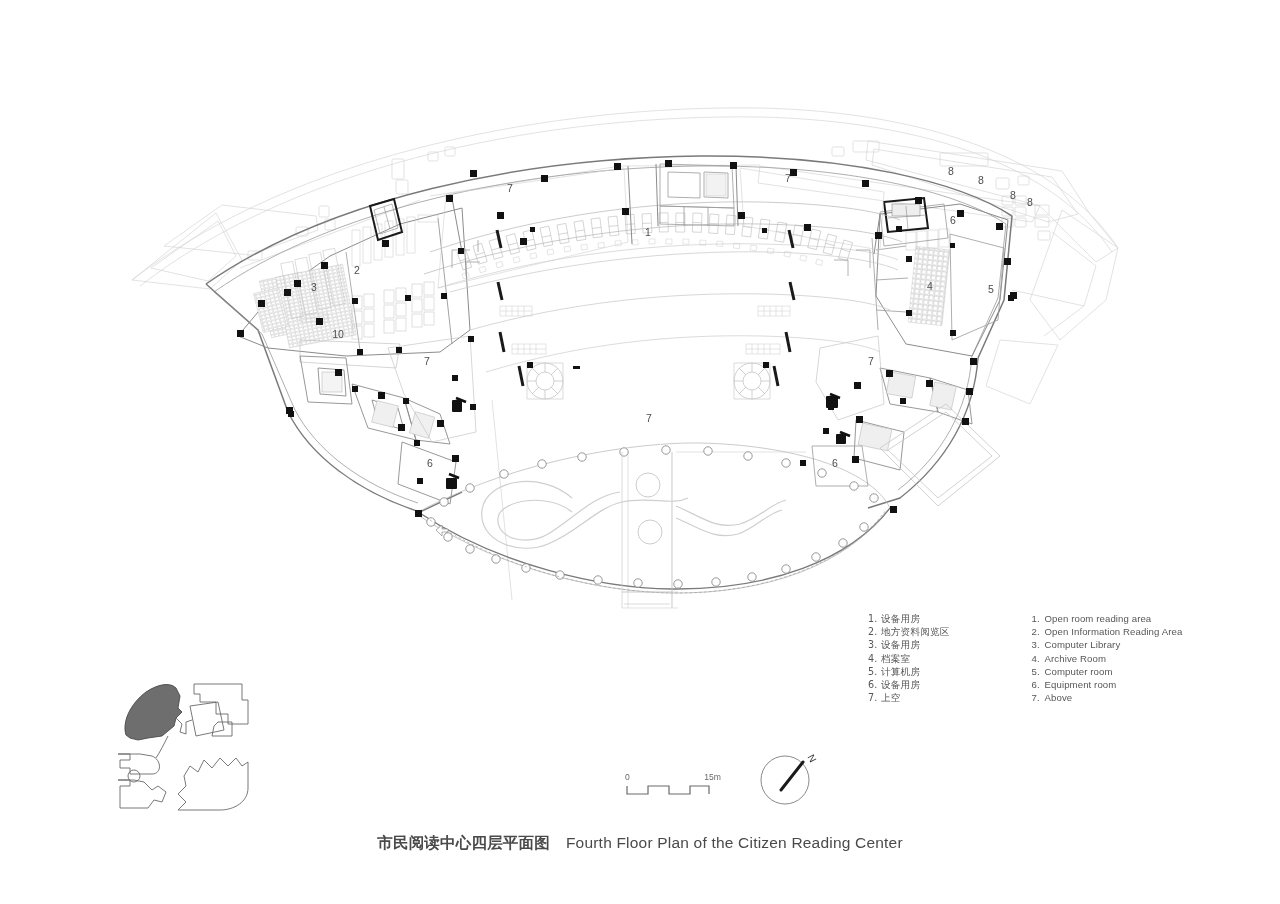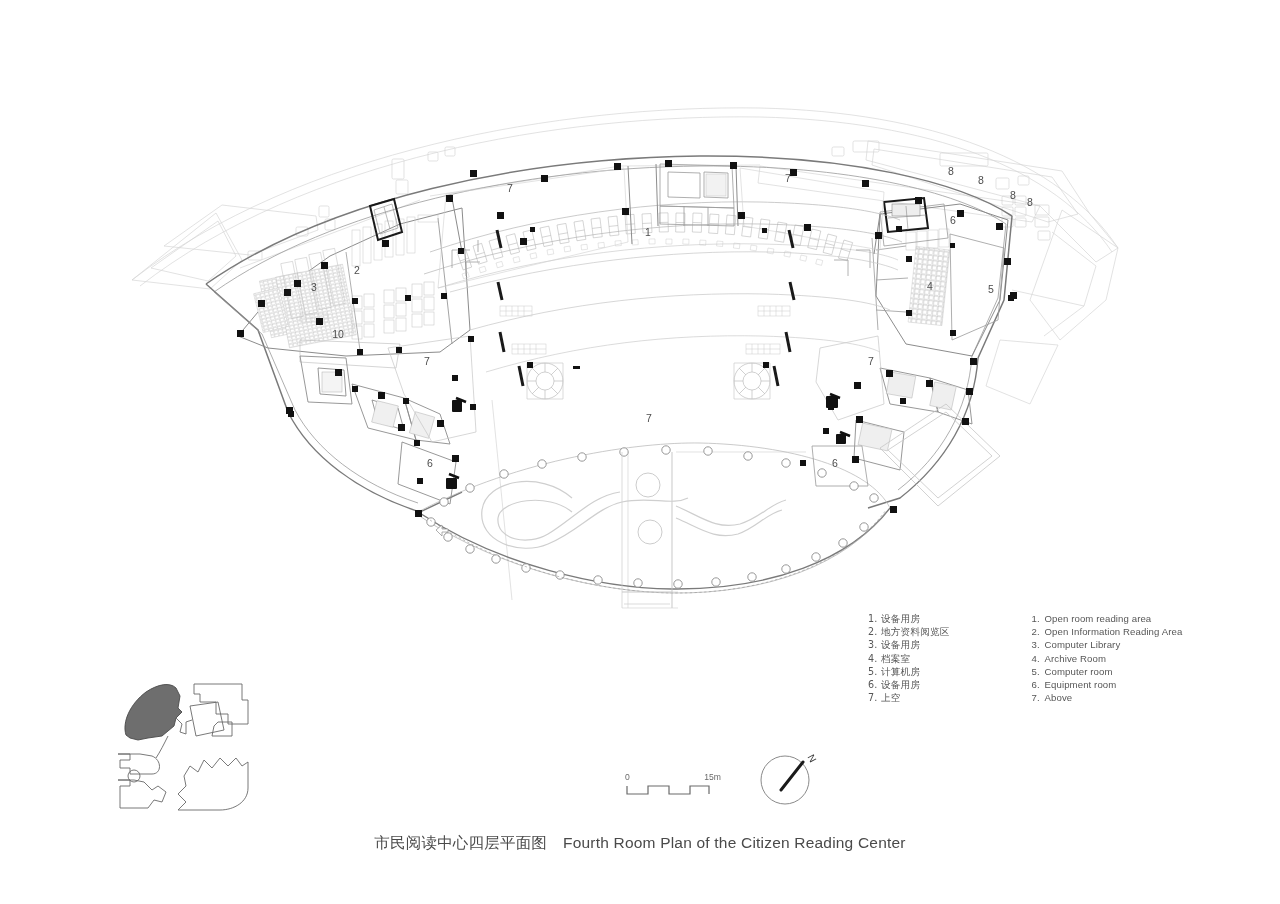--- a/index.html
+++ b/index.html
@@ -97,21 +97,21 @@
     position: absolute;
     left: 0;
     top: 833px;
     width: 1280px;
     text-align: center;
     font-size: 15.5px;
     color: #4a4a4a;
     letter-spacing: .2px;
     font-family: "DejaVu Sans", "Liberation Sans", sans-serif;
   }
-  #plan-title .title-zh { margin-right: 16px; }
+  #plan-title .title-zh { margin-right: 16px; font-weight: bold; }
   #plan-title .title-en { font-family: "Liberation Sans", sans-serif; }
 
   
   .roomnum { font-family: "Liberation Sans", sans-serif; fill: #4d4d4d; }
 </style>
 </head>
 <body>
 
 <div id="sheet">
 
@@ -880,16 +880,16 @@
                  L 44 110 L 36 102 L 26 100 Z"></path>
         <circle cx="26" cy="96" r="6"></circle>
 
         <path d="M76 96 L 82 86 L 90 92 L 96 80 L 104 88 L 112 78 L 120 86 L 128 78 L 134 86 L 140 82
                  L 140 108 C 140 122, 126 130, 112 130 L 70 130 L 78 122 L 70 114 L 78 106 Z"></path>
       </g>
     </svg>
   </div>
 
   <div id="plan-title">
-    <span class="title-zh">市民阅读中心四层平面图</span><span class="title-en">Fourth Room Plan of the Citizen Reading Center</span>
+    <span class="title-zh">市民阅读中心四层平面图</span><span class="title-en">Fourth Floor Plan of the Citizen Reading Center</span>
   </div>
 
 </div>
 
 </body></html>

